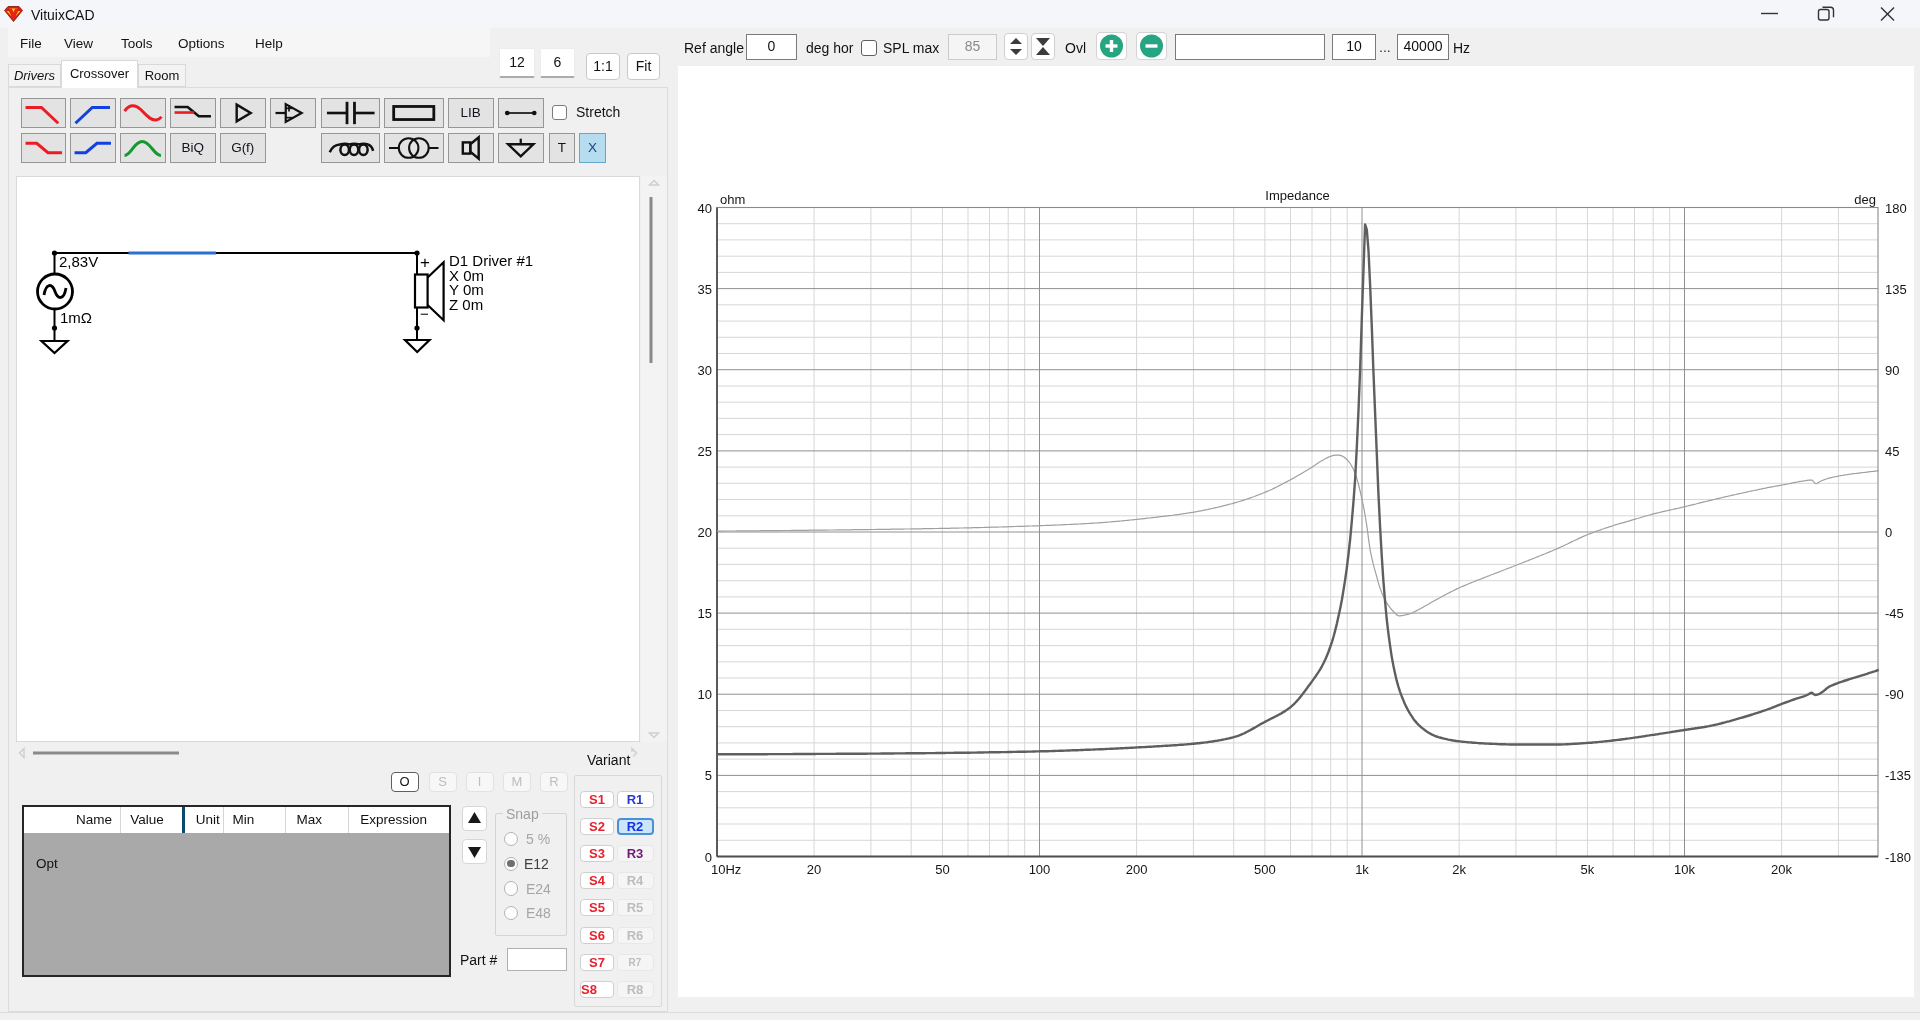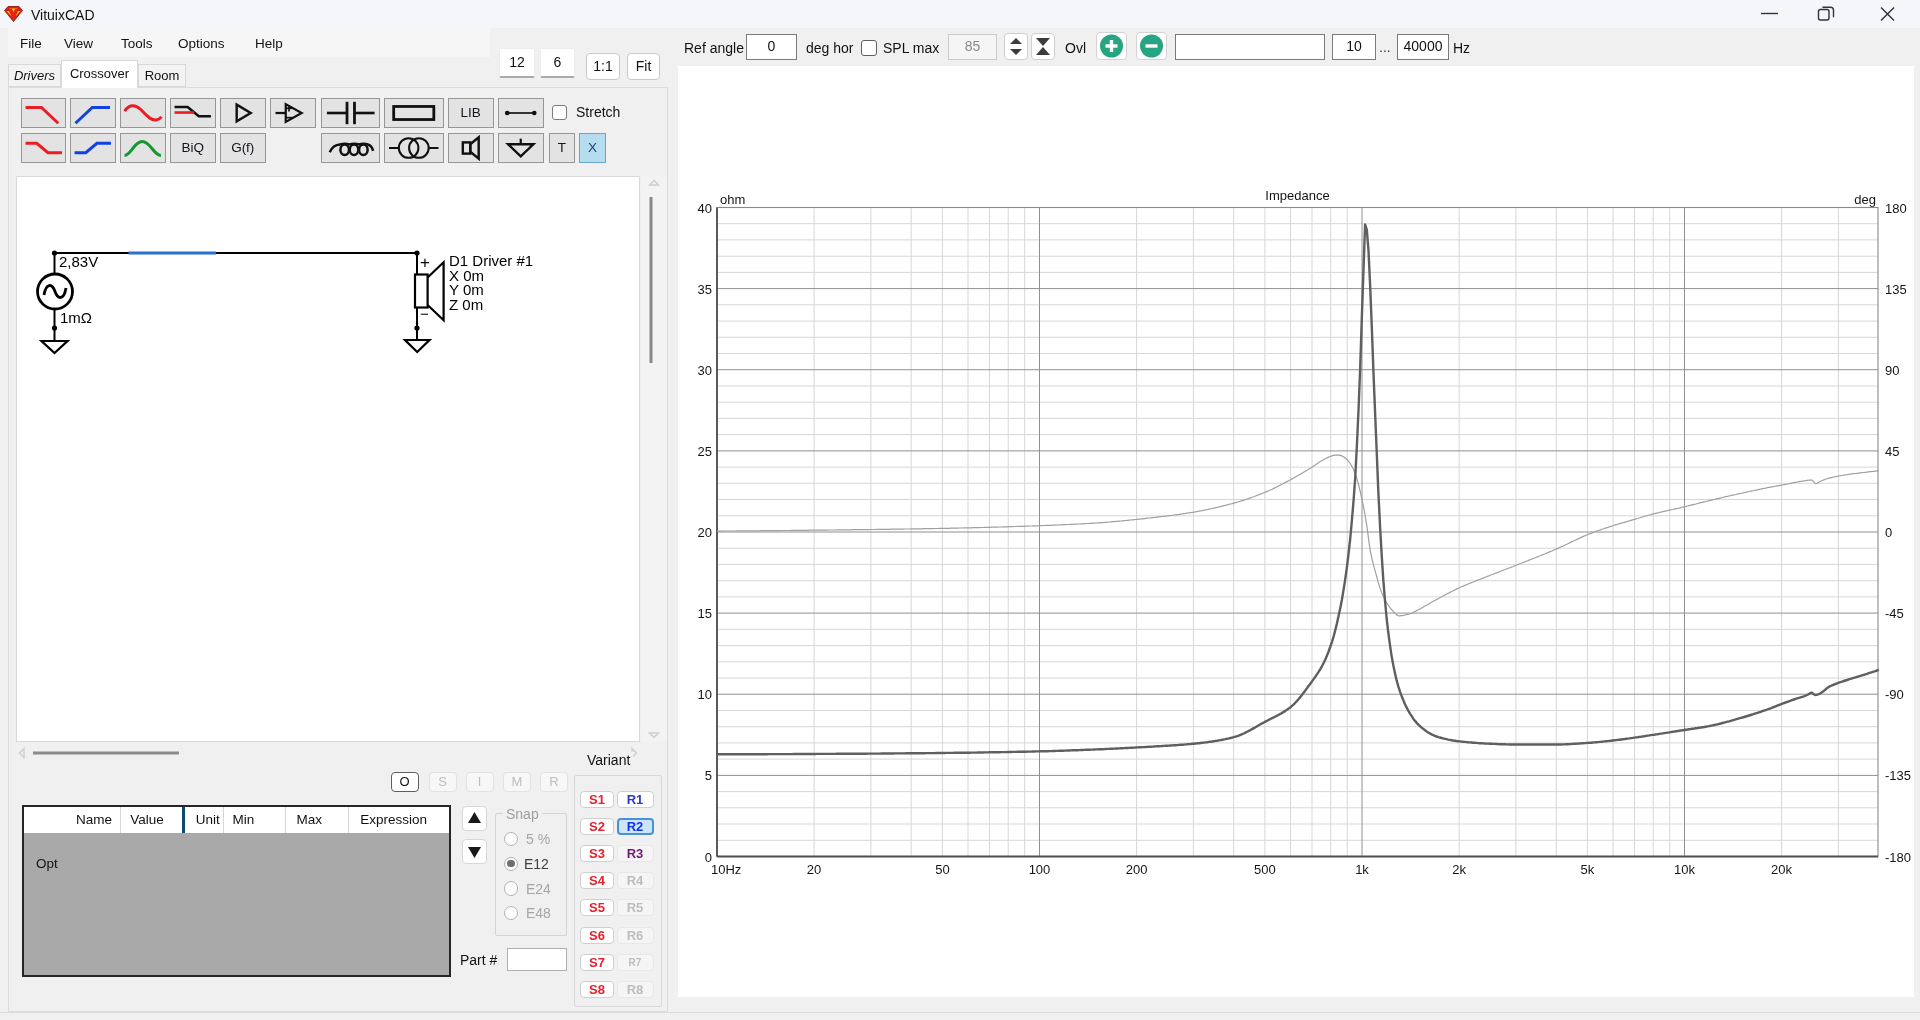--- a/index.html
+++ b/index.html
@@ -257,21 +257,21 @@
 <div class="abs" style="left:580px;top:845.2px;width:34px;height:17px;background:#fff;border:1px solid #cfcfcf;border-radius:4px;text-align:center;line-height:15px;font-size:13px;font-weight:700;color:#e8212e;">S3</div>
 <div class="abs" style="left:616.5px;top:845.2px;width:37px;height:17px;border-radius:4px;text-align:center;line-height:15px;font-size:13px;font-weight:700;background:#f5f5f5;border:1px solid #e8e8e8;color:#701a75;">R3</div>
 <div class="abs" style="left:580px;top:872.3px;width:34px;height:17px;background:#fff;border:1px solid #cfcfcf;border-radius:4px;text-align:center;line-height:15px;font-size:13px;font-weight:700;color:#e8212e;">S4</div>
 <div class="abs" style="left:616.5px;top:872.3px;width:37px;height:17px;border-radius:4px;text-align:center;line-height:15px;font-size:13px;font-weight:700;background:#f5f5f5;border:1px solid #e8e8e8;color:#bdbdbd;">R4</div>
 <div class="abs" style="left:580px;top:899.4px;width:34px;height:17px;background:#fff;border:1px solid #cfcfcf;border-radius:4px;text-align:center;line-height:15px;font-size:13px;font-weight:700;color:#e8212e;">S5</div>
 <div class="abs" style="left:616.5px;top:899.4px;width:37px;height:17px;border-radius:4px;text-align:center;line-height:15px;font-size:13px;font-weight:700;background:#f5f5f5;border:1px solid #e8e8e8;color:#bdbdbd;">R5</div>
 <div class="abs" style="left:580px;top:926.5px;width:34px;height:17px;background:#fff;border:1px solid #cfcfcf;border-radius:4px;text-align:center;line-height:15px;font-size:13px;font-weight:700;color:#e8212e;">S6</div>
 <div class="abs" style="left:616.5px;top:926.5px;width:37px;height:17px;border-radius:4px;text-align:center;line-height:15px;font-size:13px;font-weight:700;background:#f5f5f5;border:1px solid #e8e8e8;color:#bdbdbd;">R6</div>
 <div class="abs" style="left:580px;top:953.6px;width:34px;height:17px;background:#fff;border:1px solid #cfcfcf;border-radius:4px;text-align:center;line-height:15px;font-size:13px;font-weight:700;color:#e8212e;">S7</div>
 <div class="abs" style="left:616.5px;top:953.6px;width:37px;height:17px;border-radius:4px;text-align:center;line-height:15px;font-size:10px;font-weight:700;background:#f5f5f5;border:1px solid #e8e8e8;color:#bdbdbd;">R7</div>
-<div class="abs" style="left:580px;top:980.7px;width:34px;height:17px;background:#fff;border:1px solid #cfcfcf;border-radius:4px;text-align:center;line-height:15px;font-size:13px;font-weight:700;color:#e8212e;">S8</div>
+<div class="abs" style="left:580px;top:980.7px;width:34px;height:17px;background:#fff;border:1px solid #cfcfcf;border-radius:4px;line-height:15px;font-size:13px;font-weight:700;color:#e8212e;">S8</div>
 <div class="abs" style="left:616.5px;top:980.7px;width:37px;height:17px;border-radius:4px;text-align:center;line-height:15px;font-size:13px;font-weight:700;background:#f5f5f5;border:1px solid #e8e8e8;color:#bdbdbd;">R8</div>
   </div>
 
 <div class="abs" style="left:678px;top:66px;width:1236px;height:931px;background:#fff;"></div>
 <svg id="chart" class="abs" style="left:678px;top:66px" width="1236" height="931" viewBox="0 0 1236 931">
     <line x1="39.0" y1="774.3" x2="1200.0" y2="774.3" stroke="#d7d7d7" stroke-width="1"></line>
 <line x1="39.0" y1="758.0" x2="1200.0" y2="758.0" stroke="#d7d7d7" stroke-width="1"></line>
 <line x1="39.0" y1="741.8" x2="1200.0" y2="741.8" stroke="#d7d7d7" stroke-width="1"></line>
 <line x1="39.0" y1="725.6" x2="1200.0" y2="725.6" stroke="#d7d7d7" stroke-width="1"></line>
 <line x1="39.0" y1="693.1" x2="1200.0" y2="693.1" stroke="#d7d7d7" stroke-width="1"></line>

